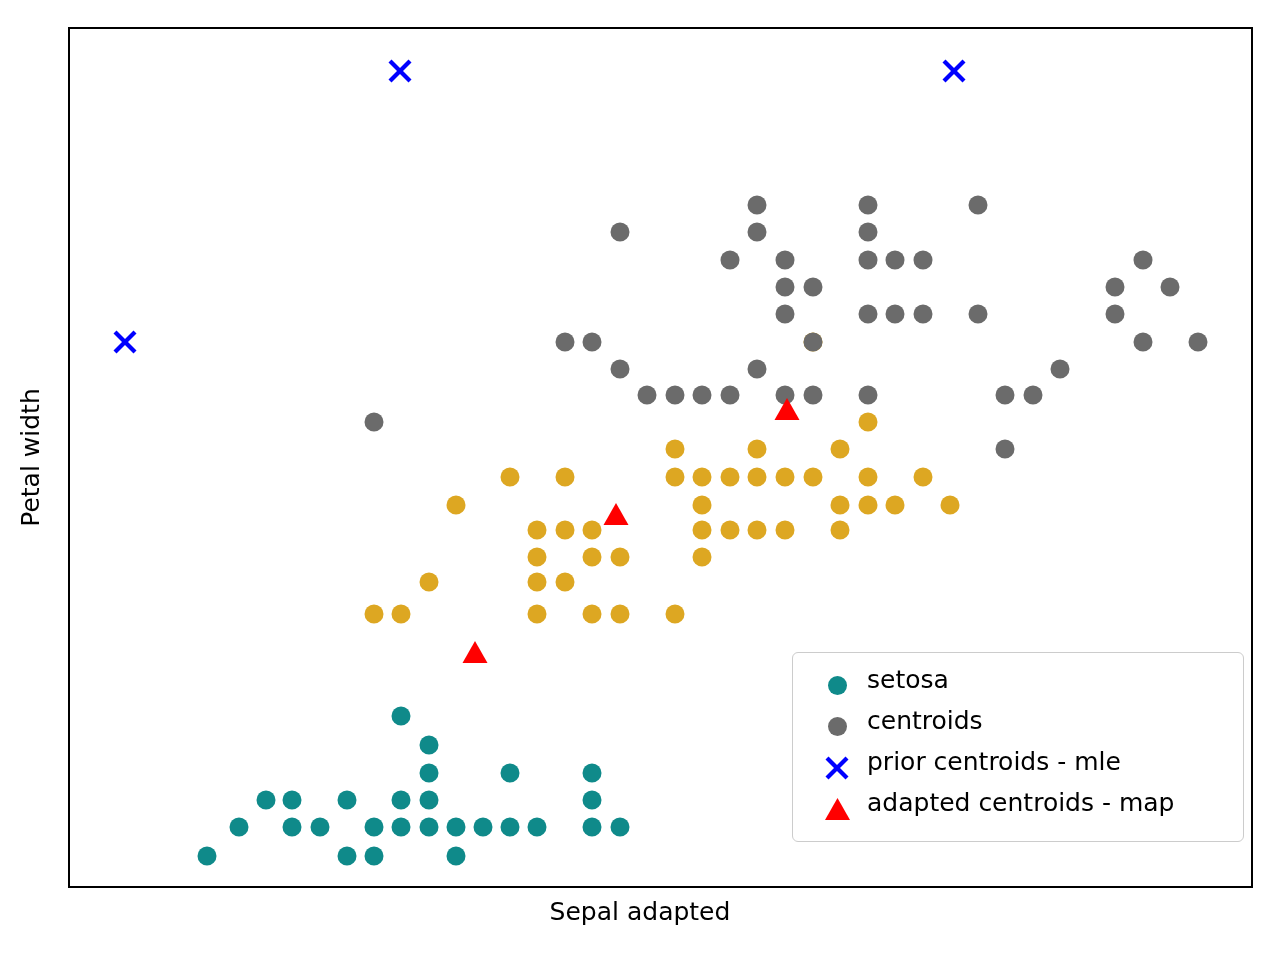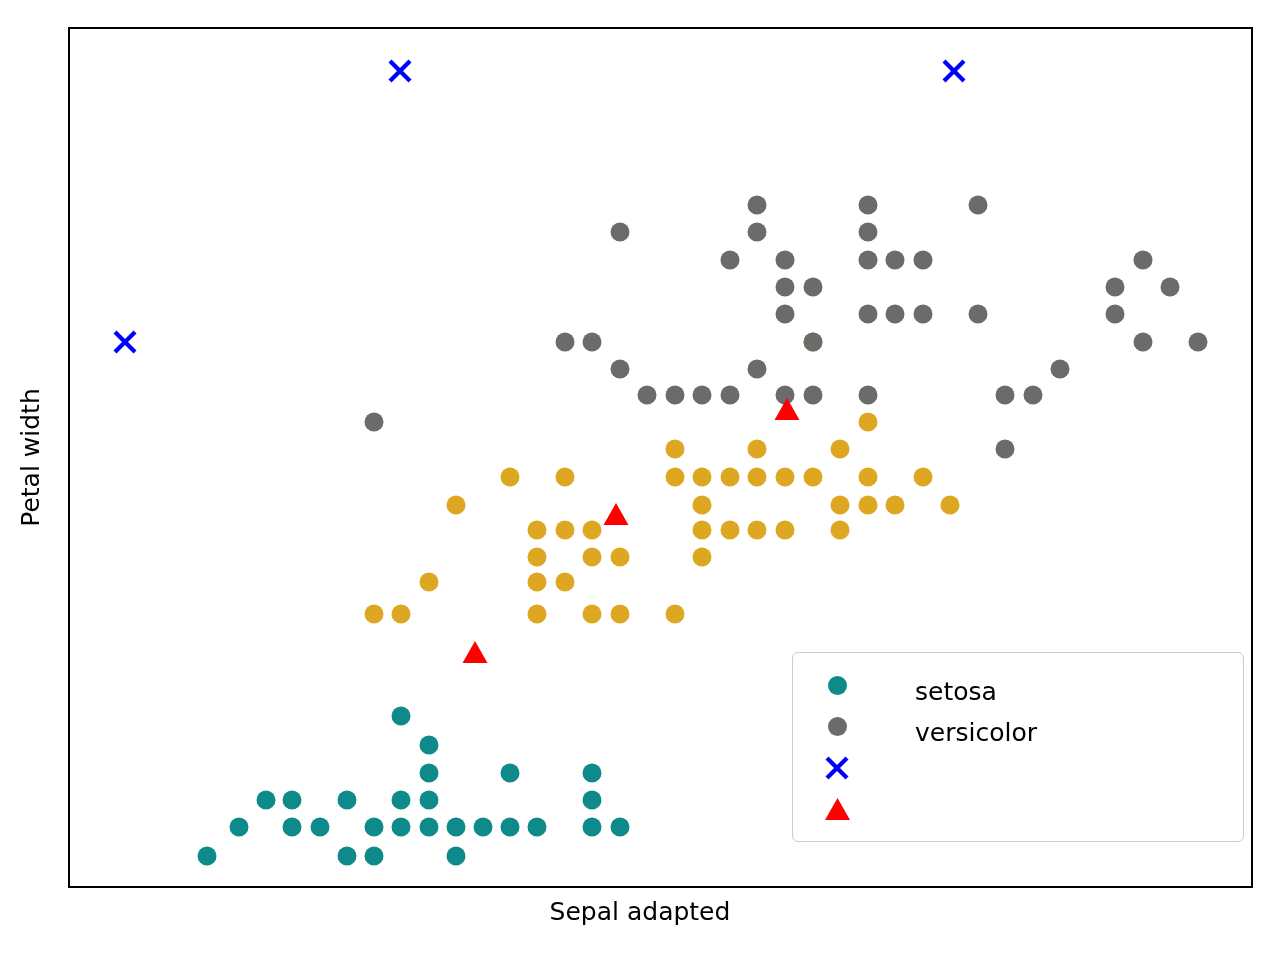--- a/index.html
+++ b/index.html
@@ -83,23 +83,22 @@
     top: 652px;
     width: 452px;
     border: 1.4px solid #cccccc;
     border-radius: 6px;
     background: #ffffff;
     padding: 12px 16px 12px 14px;
     box-sizing: border-box;
   }
   .legend-row {
     display: flex;
-    align-items: flex-end;
+    align-items: flex-start;
     height: 41px;
-    gap: 48px;
   }
   .legend-glyph {
     width: 60px;
     min-width: 60px;
     height: 41px;
     display: flex;
     align-items: center;
     justify-content: center;
   }
   .legend-dot {
@@ -264,32 +263,34 @@
       <div class="legend-row">
         <div class="legend-glyph">
           <div class="legend-dot" style="background: rgb(15, 138, 138);"></div>
         </div>
         <div class="legend-label">setosa</div>
       </div>
       <div class="legend-row">
         <div class="legend-glyph">
           <div class="legend-dot" style="background: rgb(107, 107, 107);"></div>
         </div>
-        <div class="legend-label">versicolor</div>
+        <div class="legend-label">centroids</div>
       </div>
       <div class="legend-row">
         <div class="legend-glyph">
           <svg width="26" height="26" viewBox="0 0 26 26">
             <line x1="3" y1="3" x2="23" y2="23" stroke="#0000ff" stroke-width="4.2"></line>
             <line x1="23" y1="3" x2="3" y2="23" stroke="#0000ff" stroke-width="4.2"></line>
           </svg>
         </div>
+        <div class="legend-label">prior centroids - mle</div>
       </div>
       <div class="legend-row">
         <div class="legend-glyph">
           <svg width="27" height="24" viewBox="0 0 27 24">
             <polygon points="13.5,1 26,23 1,23" fill="#ff0000"></polygon>
           </svg>
         </div>
+        <div class="legend-label">adapted centroids - map</div>
       </div>
     </div>
 
 </div>
 
 </body></html>

